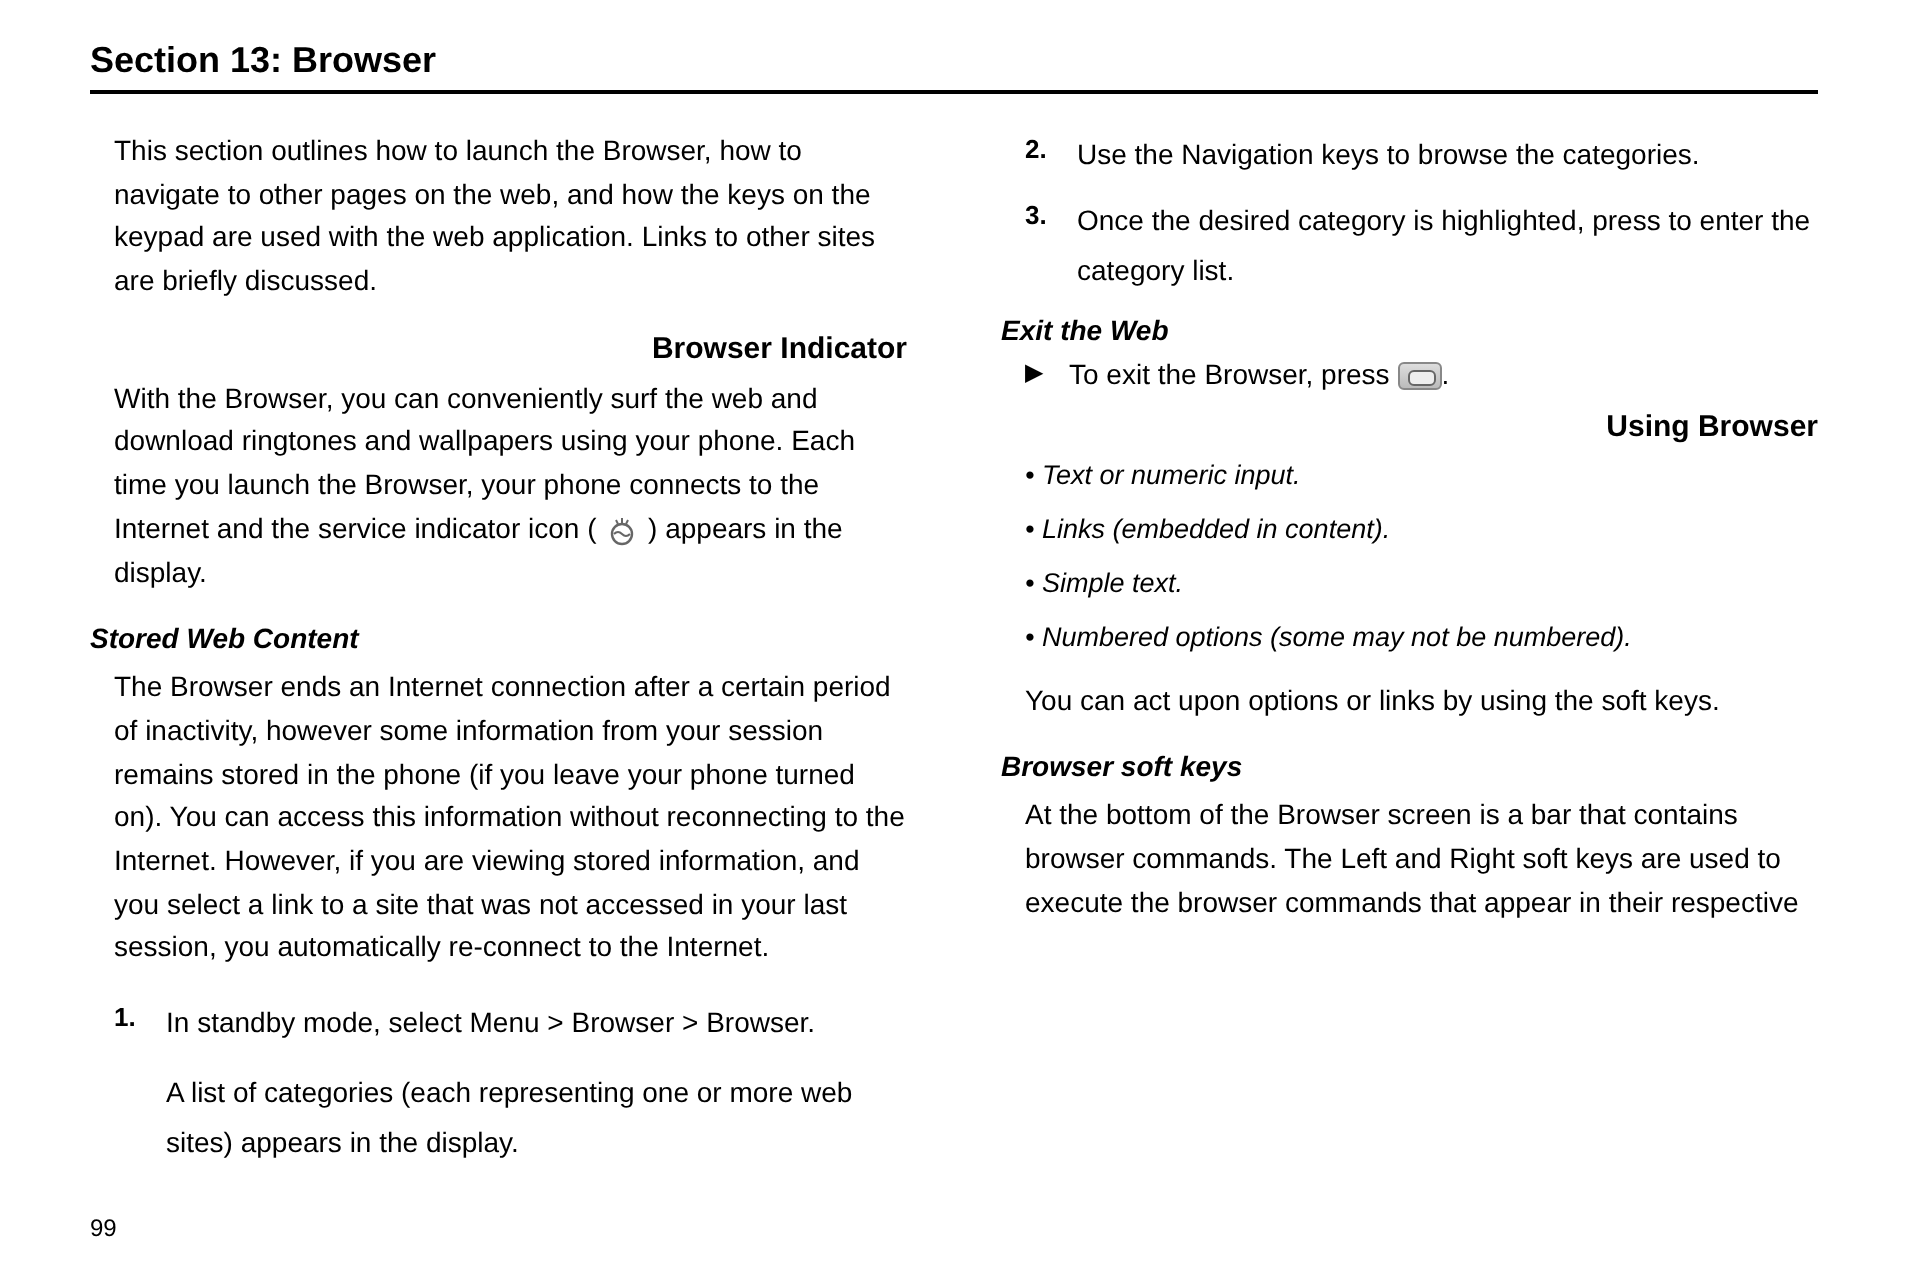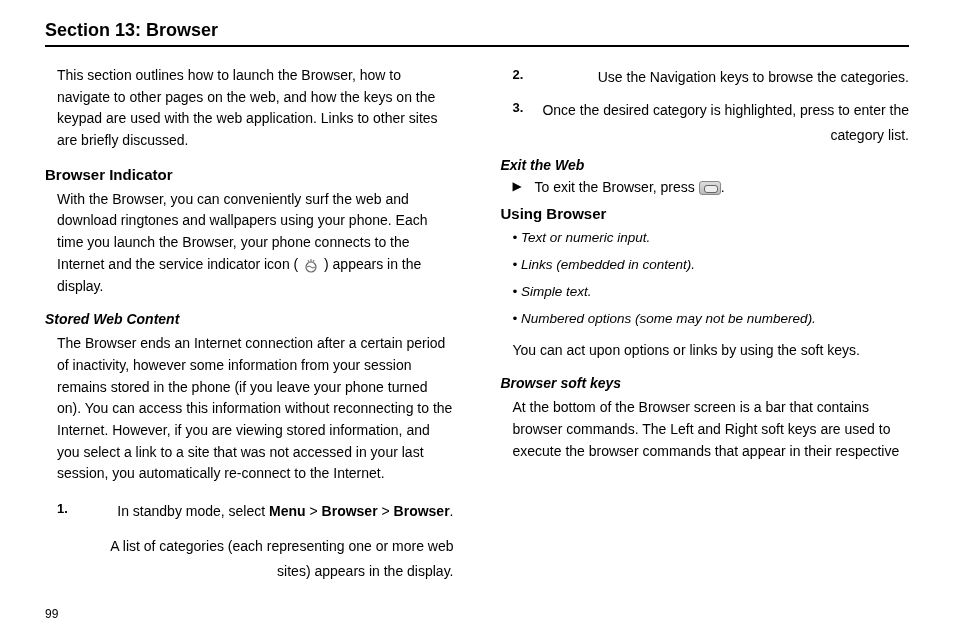--- a/index.html
+++ b/index.html
@@ -34,20 +34,21 @@
       font-size: 14px;
       line-height: 1.55;
       margin-bottom: 14px;
       padding-left: 12px;
     }
     .subheading {
       font-size: 15px;
       font-weight: 900;
       margin-bottom: 6px;
       font-stretch: condensed;
+      text-align: right;
     }
     .body-text {
       font-size: 14px;
       line-height: 1.55;
       margin-bottom: 14px;
       padding-left: 12px;
     }
     .subsub {
       font-size: 14px;
       font-weight: bold;
@@ -64,21 +65,20 @@
       margin-bottom: 8px;
     }
     .numitem .num {
       font-weight: bold;
       font-size: 13px;
       min-width: 26px;
     }
     .numitem .txt {
       flex: 1;
       line-height: 1.8;
-      text-align: right;
     }
     .numitem .sub {
       margin-top: 10px;
       line-height: 1.8;
     }
     .bullet-line {
       display: flex;
       padding-left: 12px;
       margin-bottom: 10px;
       font-size: 14px;
@@ -120,21 +120,21 @@
       border: 1px solid #666;
       border-radius: 3px;
       background: #eee;
     }
     .page-num {
       position: absolute;
       bottom: 15px;
       left: 45px;
       font-size: 12px;
     }
-    .bold { font-weight: bold; }
+    .bold { font-weight: normal; }
   </style>
 </head>
 <body>
 
 <h1 class="section-title">Section 13: Browser</h1>
 <hr class="divider">
 
 <div class="columns">
 
   <div class="col">

